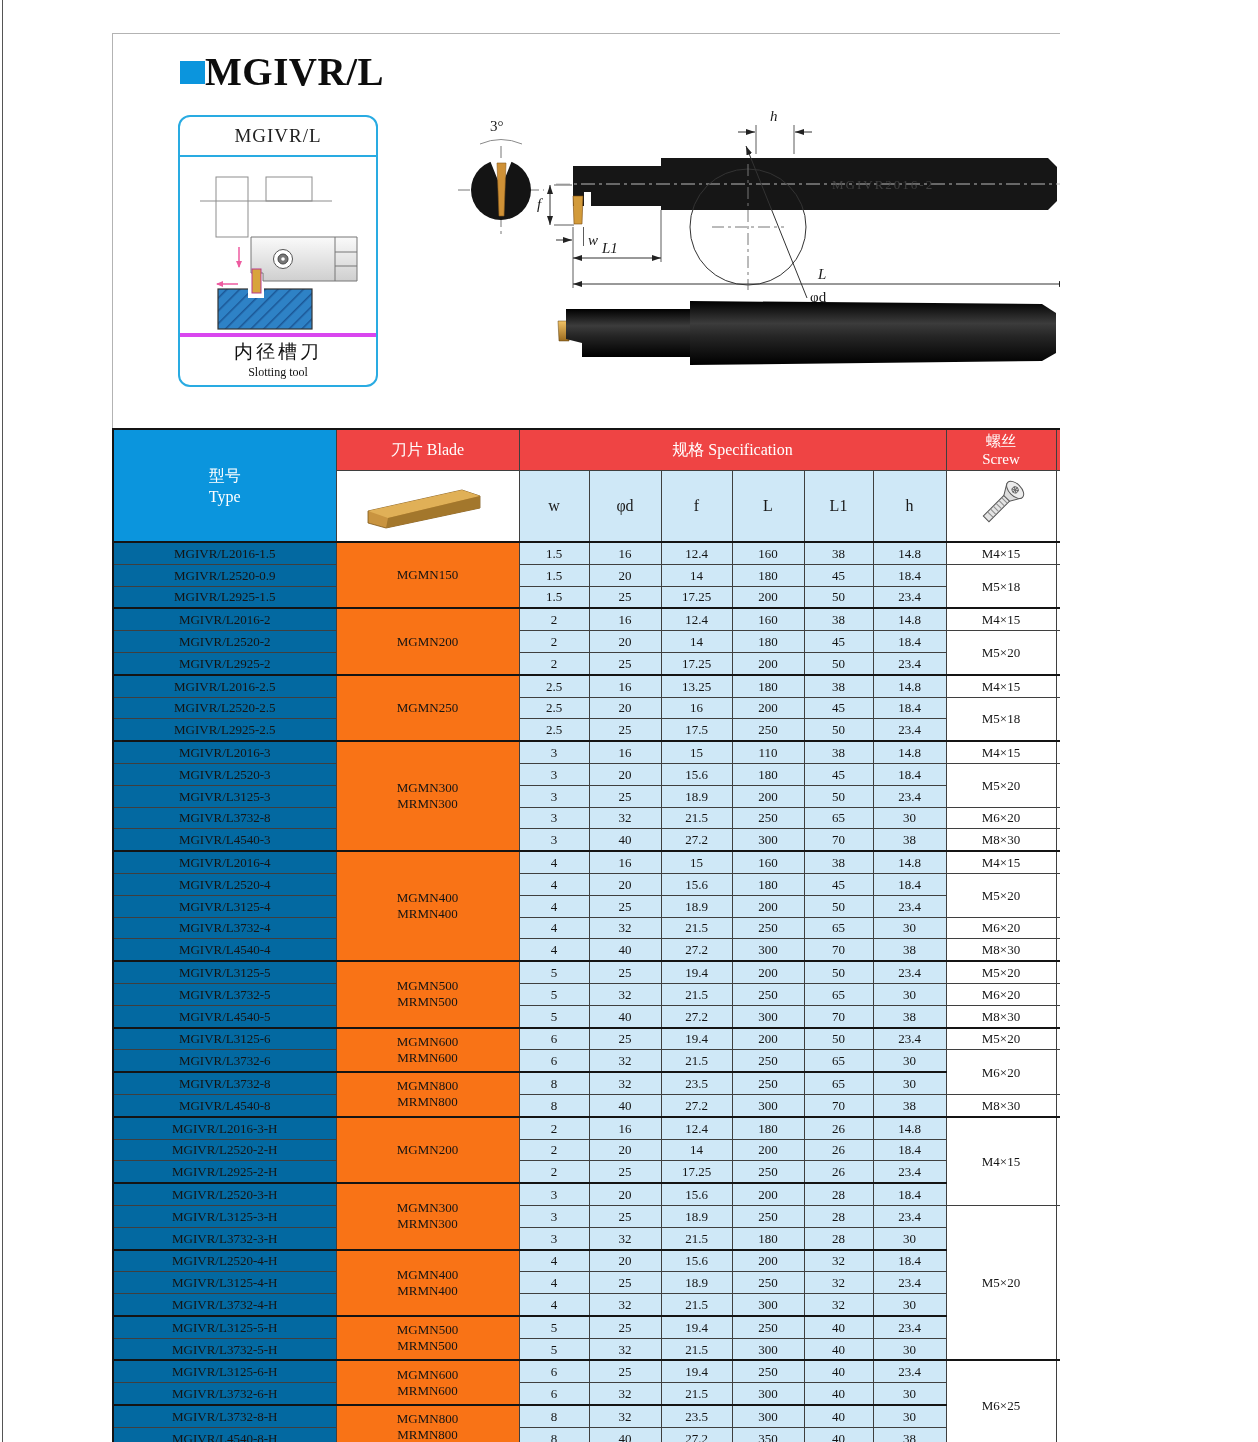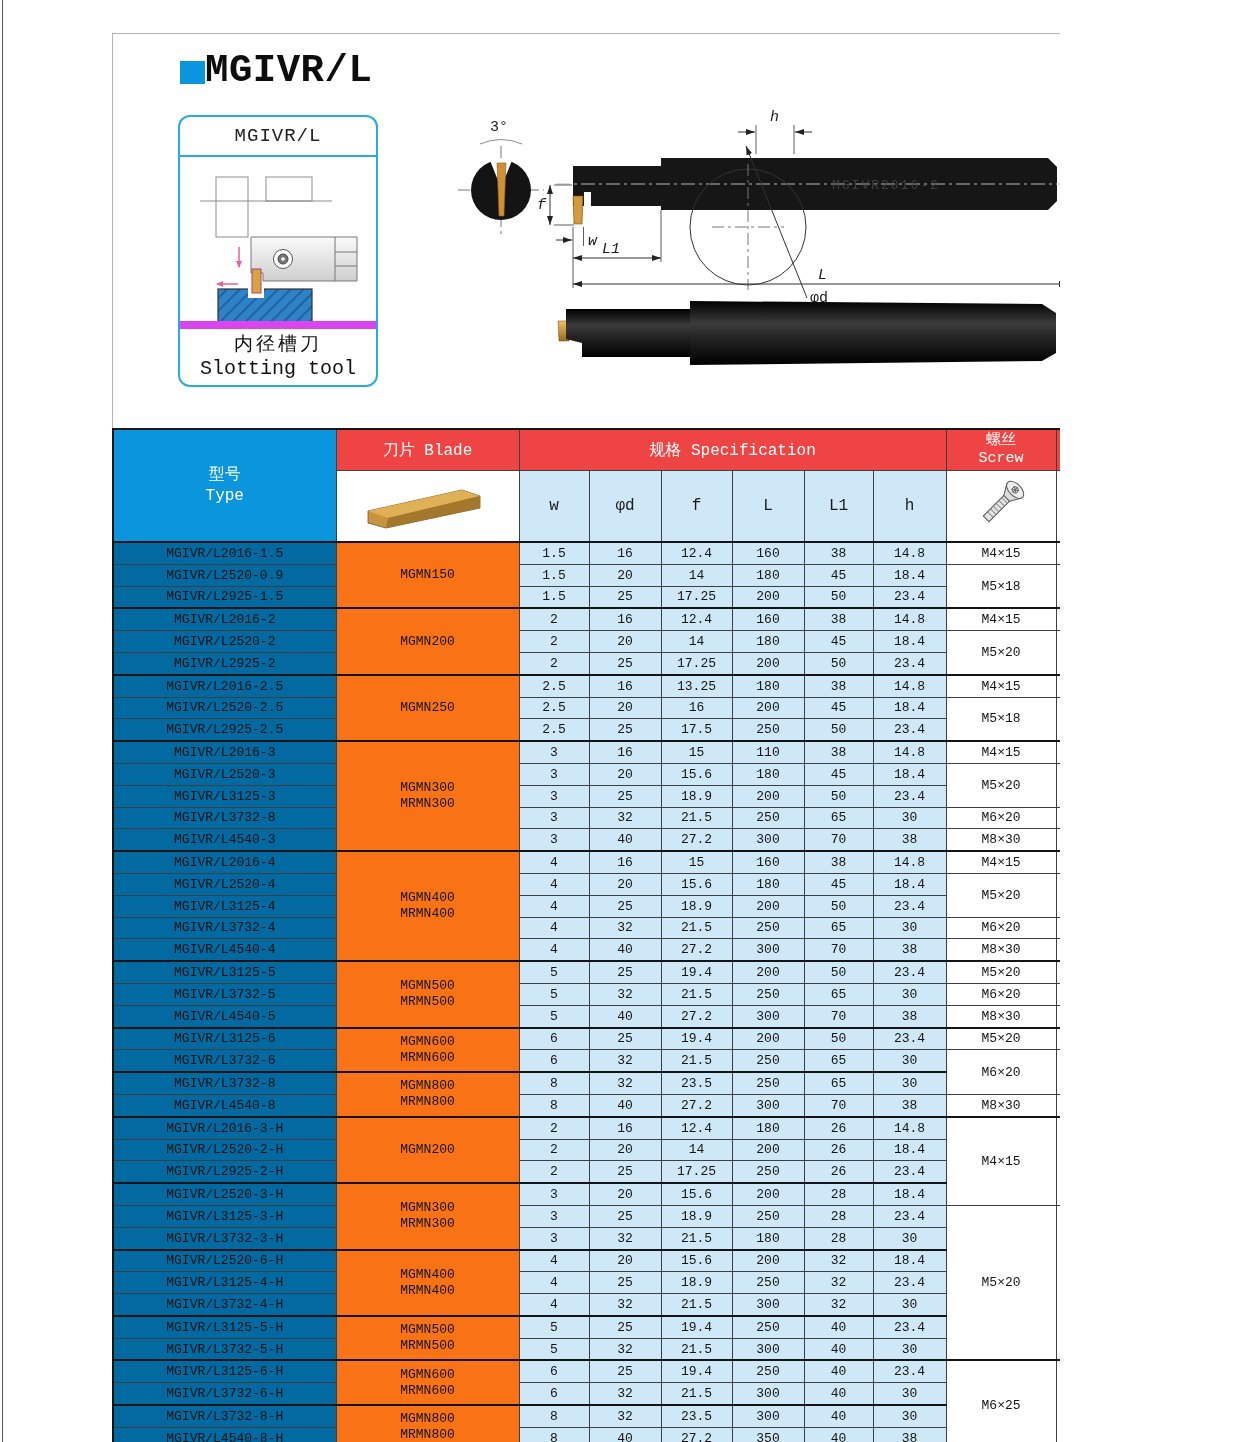--- a/index.html
+++ b/index.html
@@ -1,37 +1,37 @@
 <!DOCTYPE html>
 <html><head>
 <meta charset="utf-8">
 <style>
   html,body{margin:0;padding:0;background:#fff;}
   .page{position:relative;width:1060px;height:1442px;background:#ffffff;overflow:hidden;
-        font-family:Liberation Mono, monospace;color:#1a1a1a;}
+        font-family:Liberation Serif, serif;color:#1a1a1a;}
   .page-edge-left{position:absolute;left:2px;top:0;width:1px;height:100%;background:#555;}
   .page-edge-right{position:absolute;left:1255px;top:0;width:1px;height:100%;background:#9a9a9a;}
   .content-box{position:absolute;left:112px;top:33px;width:1032px;height:1406px;
                border:1px solid #b3b3b3;border-bottom:none;box-sizing:border-box;background:#fff;}
 
   
   .title{position:absolute;left:180px;top:50px;height:42px;display:flex;align-items:center;}
   .title-square{width:25px;height:23px;background:#0b95dd;display:inline-block;margin-top:3px;}
   .title-text{font-size:39px;font-weight:700;color:#0d0d0d;letter-spacing:0.5px;line-height:1;}
 
   
   .tool-card{position:absolute;left:178px;top:115px;width:200px;height:272px;background:#fff;
              border:2px solid #29abe2;border-radius:12px;box-sizing:border-box;
              display:flex;flex-direction:column;}
   .tool-card-title{height:38px;line-height:38px;text-align:center;font-size:19px;color:#222;
                    letter-spacing:1px;border-bottom:2px solid #29abe2;}
   .tool-card-diagram{flex:1;overflow:hidden;}
-  .tool-card-caption{border-top:8px solid #d946ef;text-align:center;padding:2px 0 5px;}
+  .tool-card-caption{border-top:4px solid #d946ef;text-align:center;padding:2px 0 5px;}
   .cap-zh{font-size:19px;color:#111;letter-spacing:3px;}
-  .cap-en{font-size:20px;color:#111;}
+  .cap-en{font-size:12px;color:#111;}
 
   .drawing{position:absolute;left:450px;top:106px;}
   .photo{position:absolute;left:552px;top:295px;}
 
   
   .cl{stroke:#777;stroke-width:1;stroke-dasharray:12 4 3 4;fill:none;}
   .cl2{stroke:#b9b9b9;stroke-width:1;stroke-dasharray:14 4 3 4;fill:none;}
   .dim{stroke:#333;stroke-width:1;fill:none;}
   .ext{stroke:#333;stroke-width:0.8;fill:none;}
   .dimtext{font-size:15px;fill:#1a1a1a;font-style:italic;}
@@ -627,21 +627,21 @@
         <tr>
           <td class="c-type">MGIVR/L3732-3-H</td>
           <td class="c-spec">3</td>
           <td class="c-spec">32</td>
           <td class="c-spec">21.5</td>
           <td class="c-spec">180</td>
           <td class="c-spec">28</td>
           <td class="c-spec">30</td>
         </tr>
         <tr>
-          <td class="c-type gs">MGIVR/L2520-6-H</td>
+          <td class="c-type gs">MGIVR/L2520-4-H</td>
           <td class="c-blade gs" rowspan="3">
             <div>MGMN400</div>
             <div>MRMN400</div>
           </td>
           <td class="c-spec gs">4</td>
           <td class="c-spec gs">20</td>
           <td class="c-spec gs">15.6</td>
           <td class="c-spec gs">200</td>
           <td class="c-spec gs">32</td>
           <td class="c-spec gs">18.4</td>

